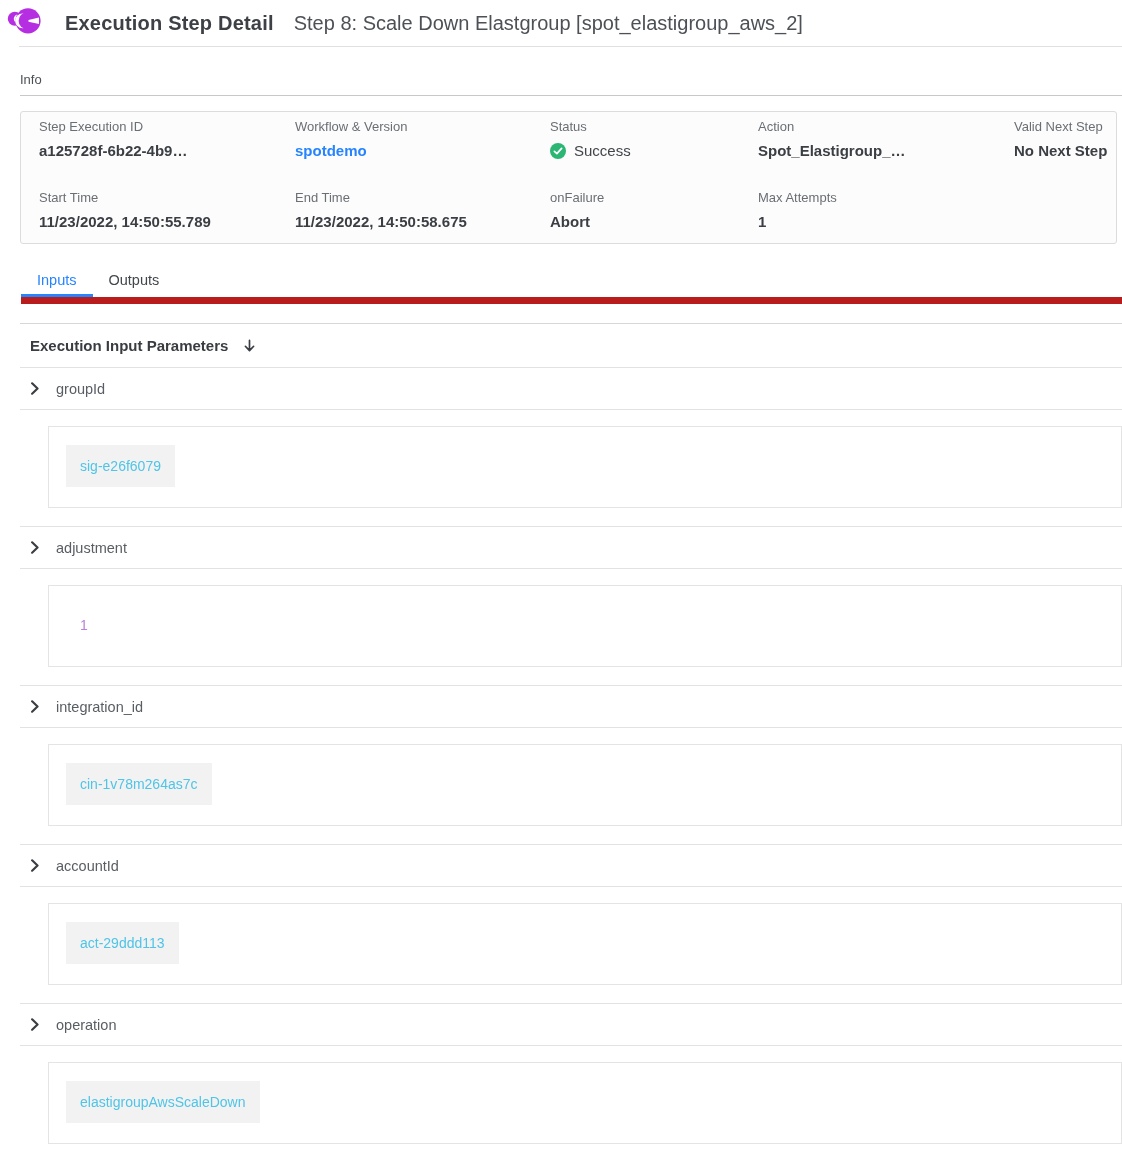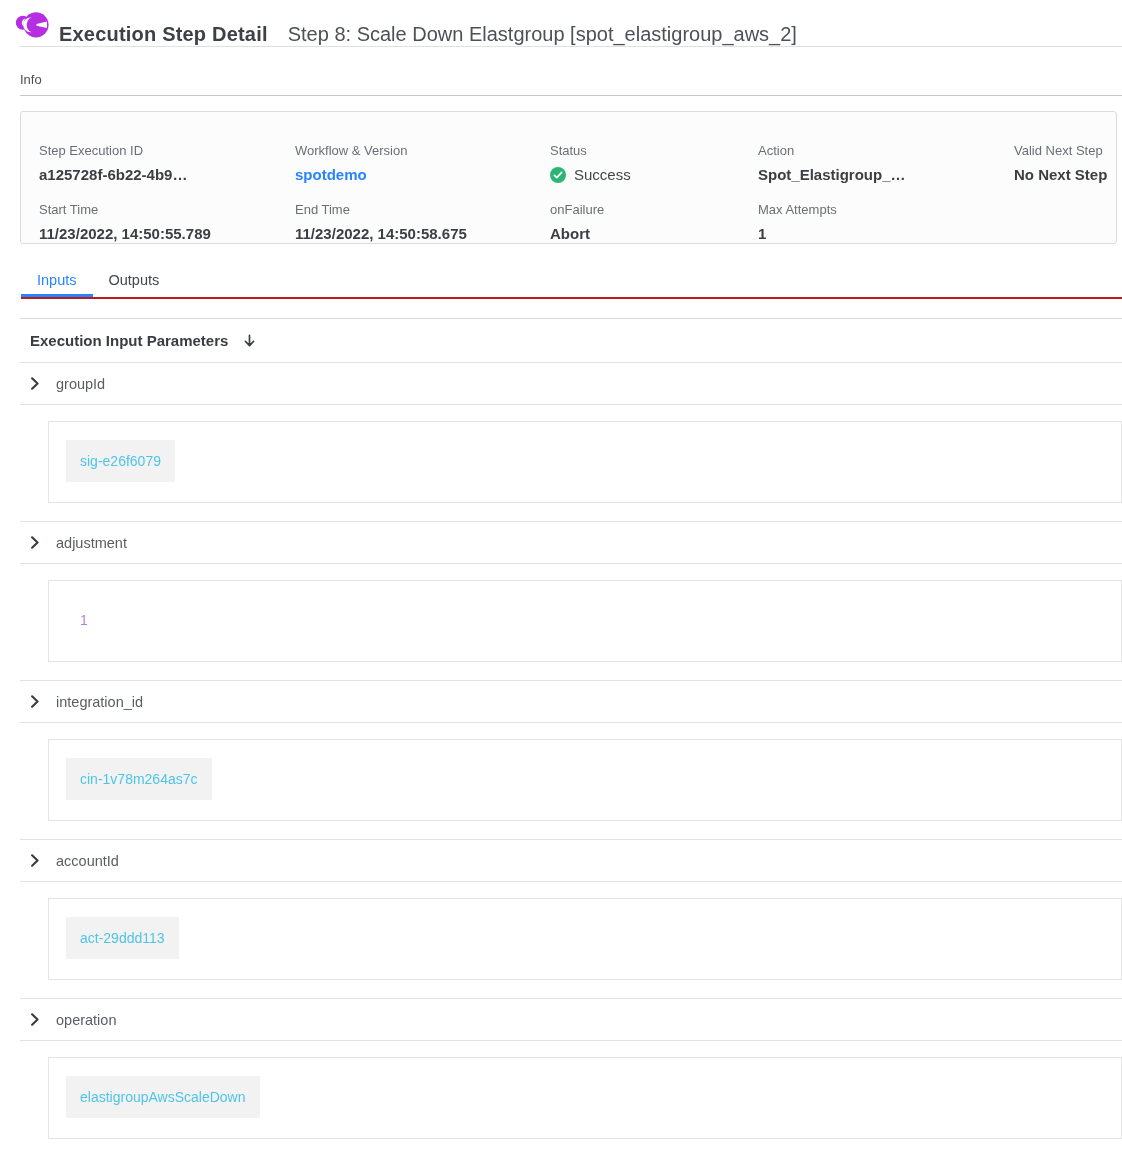--- a/index.html
+++ b/index.html
@@ -1,41 +1,41 @@
 <!DOCTYPE html>
 <html><head>
 <meta charset="utf-8">
 <style>
   * { margin:0; padding:0; box-sizing:border-box; }
   html,body { width:1122px; height:1162px; overflow:hidden; background:#fff;
     font-family:"Liberation Sans","DejaVu Sans",sans-serif; color:#3f4348; }
 
   
-  .page-header { display:flex; align-items:flex-end; gap:10px; height:46px; padding-left:15px; }
+  .page-header { display:flex; align-items:center; gap:24px; height:46px; padding-left:7px; }
   .logo { flex:0 0 auto; }
   .page-title { font-size:20px; font-weight:700; color:#3d4146; letter-spacing:.2px; }
   .page-subtitle { font-size:20px; font-weight:400; color:#4d5156; margin-left:20px; }
   .hr { border-top:1px solid #e2e2e2; margin-left:20px; }
   .hr-header { margin-left:19px; border-top-color:#e0e0e0; }
 
   .content { margin-left:20px; }
 
   
   .info-heading { font-size:13px; color:#4c5055; margin-top:25px; margin-bottom:8px; }
   .info-hr { margin-left:0; border-top-color:#c8c8c8; }
   .info-card { margin-top:15px; margin-right:5px; height:133px; background:#fcfcfc;
-    border:1px solid #dcdcde; border-radius:3px; padding:31px 0 0 18px;
+    border:1px solid #dcdcde; border-radius:3px; padding:7px 0 0 18px;
     display:grid; grid-template-columns:256px 255px 208px 256px 1fr; row-gap:18px; }
   .f-label { font-size:13px; color:#6a6f74; }
   .f-value { margin-top:8px; font-size:15px; font-weight:700; color:#3b3f44; }
   .f-value.link { color:#2684ff; cursor:pointer; }
   .status-line { display:flex; align-items:center; gap:8px; font-weight:400; color:#42464b; }
 
   
-  .tabs { display:flex; margin-top:17px; margin-left:1px; border-bottom:2px solid #b91c1c;align-items:center; }
+  .tabs { display:flex; margin-top:17px; margin-left:1px; border-bottom:7px solid #b91c1c;align-items:center; }
   .tab { padding:11px 16px 9px; font-size:14.5px; color:#42474c; cursor:pointer; }
   .tab.active { color:#2684ff; box-shadow:inset 0 -3px 0 #2684ff; }
 
   
   .table-top { margin-top:19px; border-top-color:#d7d7d7; margin-left:0; }
   .params-header { display:flex; align-items:center; padding:13px 0 13px 10px; }
   .params-title { font-size:15px; font-weight:700; color:#393d42; }
   .collapse-arrow { margin-left:14px; cursor:pointer; display:flex; align-items:center; }
   .section-hr { margin-left:0; }
   .param-row { display:flex; align-items:center; height:41px; padding-left:8px; cursor:pointer; }

